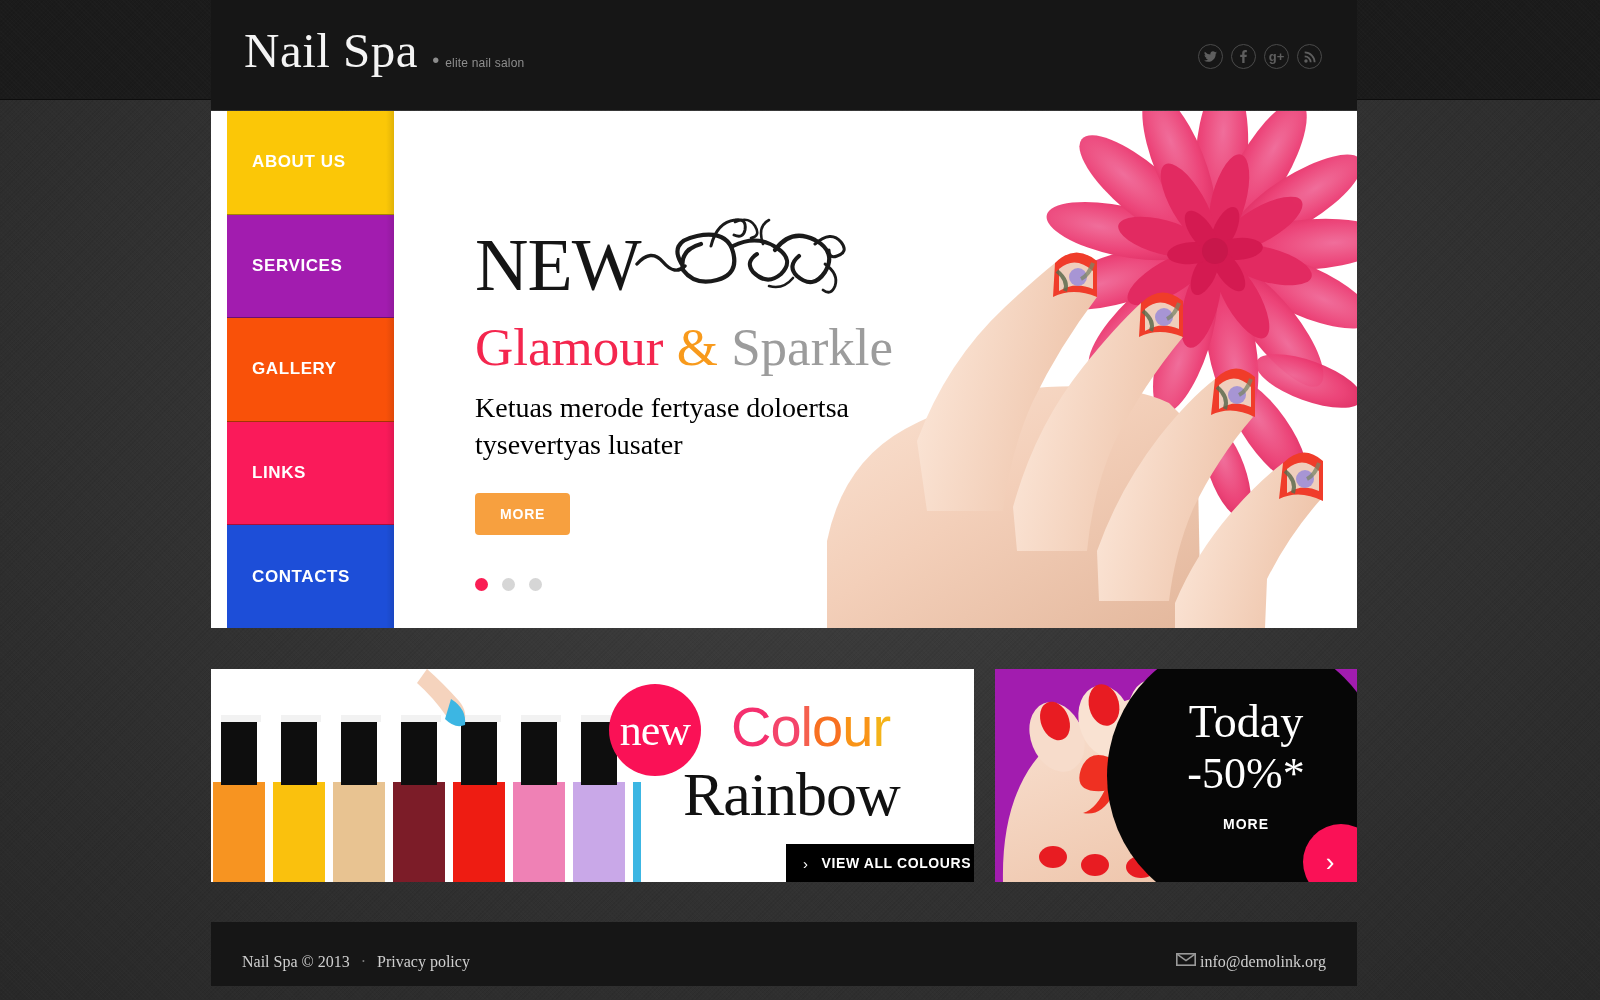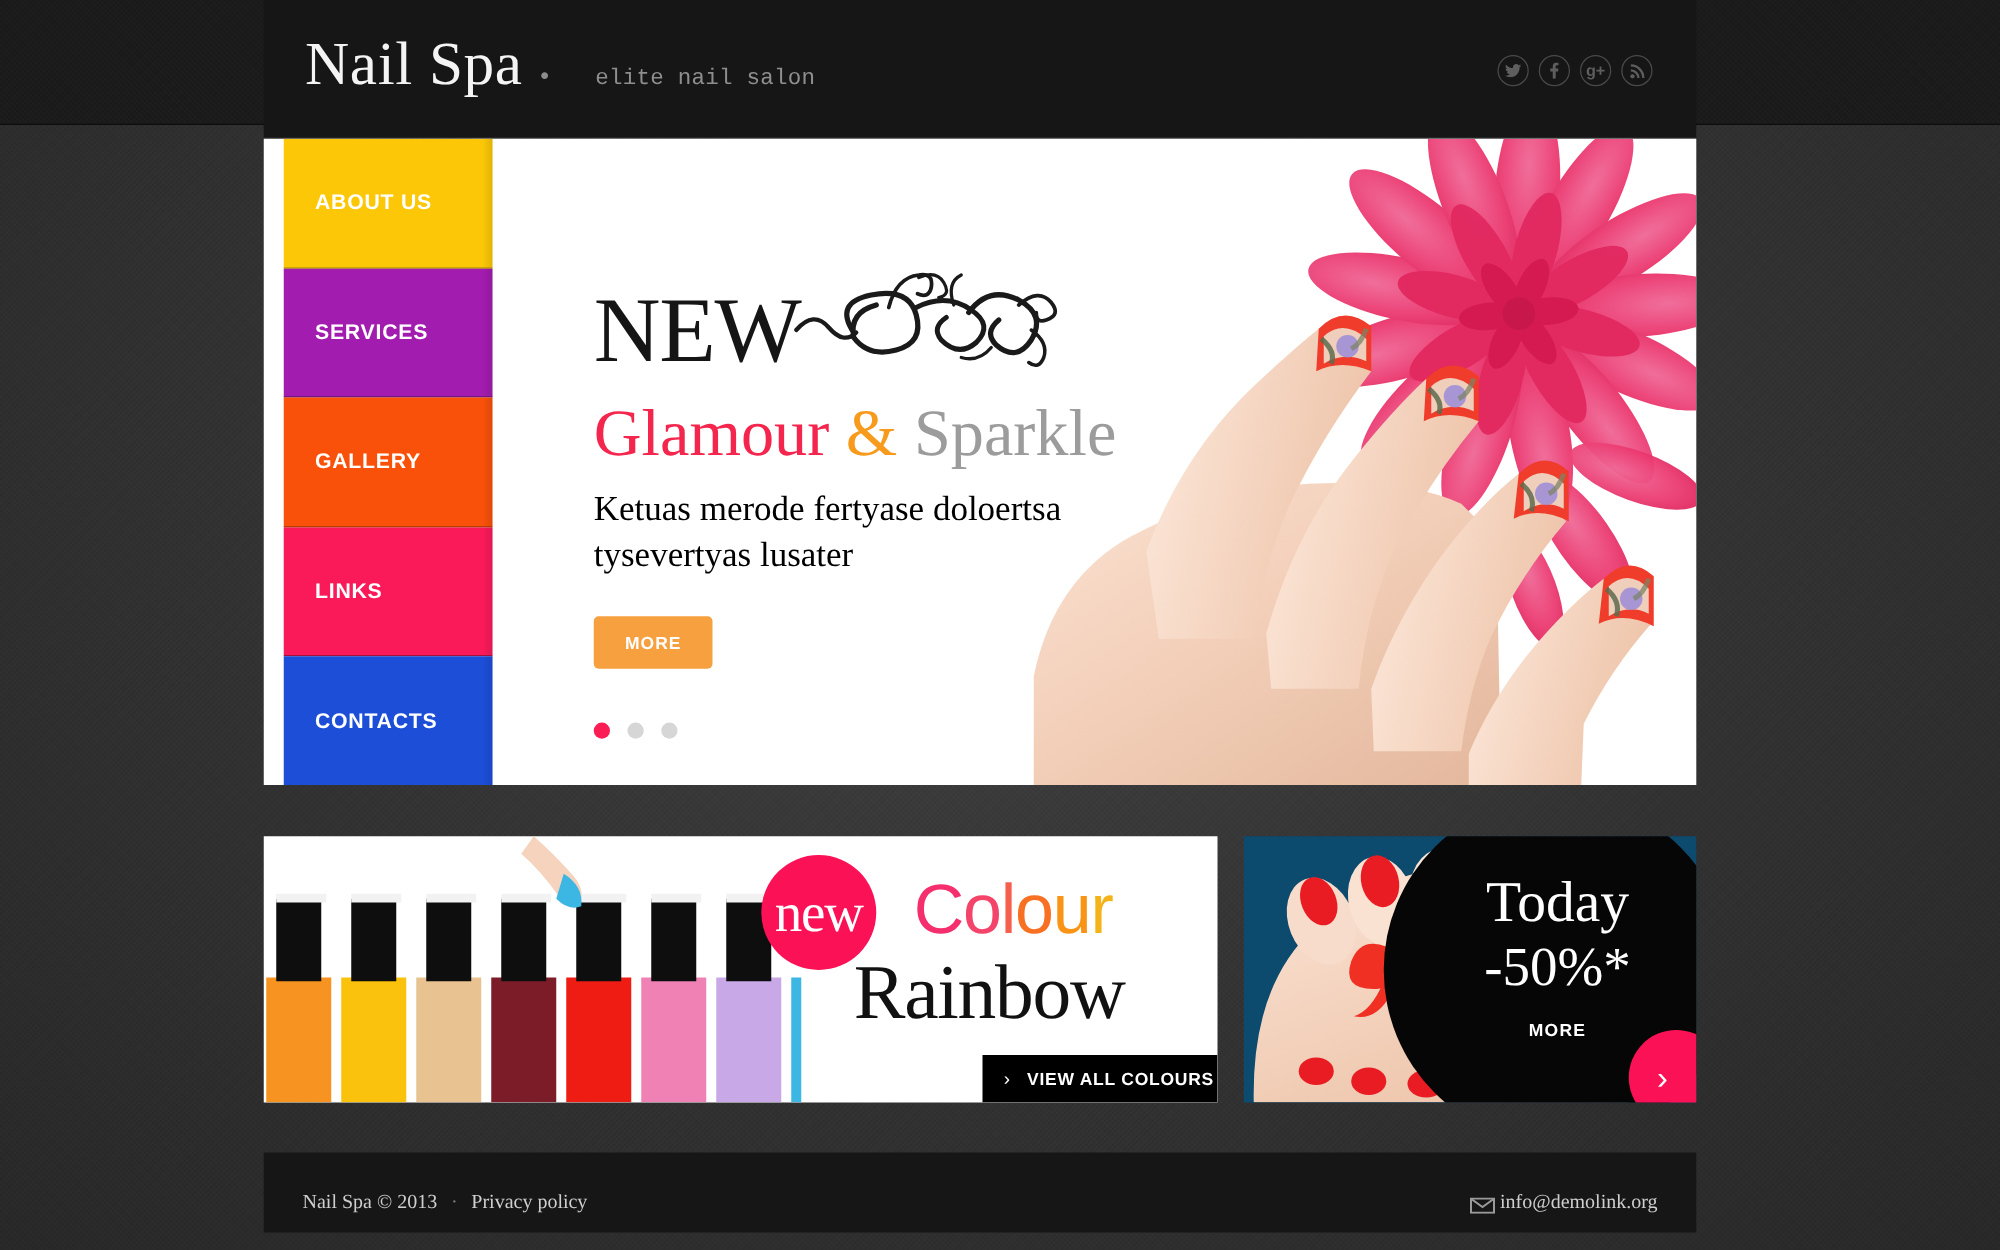--- a/index.html
+++ b/index.html
@@ -27,22 +27,22 @@
     position:absolute; left:211px; top:0; width:1146px; height:110px;
     background:#161616;
   }
   .logo-wrap{ position:absolute; left:33px; top:26px; display:flex; align-items:baseline; }
   .logo{
     font-family:"Liberation Serif", serif;
     font-size:49px; color:#f4f4f4; letter-spacing:.5px; line-height:1;
   }
   .logo-dot{ color:#8c8c8c; font-size:20px; margin:0 6px 0 14px; }
   .logo-tag{
-    font-family:Liberation Mono, monospace;
-    font-size:18px; color:#8e8e8e; letter-spacing:.2px;margin-left:31px;
+    font-family:Liberation Sans, sans-serif;
+    font-size:12px; color:#8e8e8e; letter-spacing:.2px;
   }
 
   .social{ position:absolute; right:35px; top:44px; display:flex; gap:8px; }
   .soc{
     width:25px; height:25px; border-radius:50%;
     border:1px solid #4a4a4a; color:#5e5e5e;
     display:flex; align-items:center; justify-content:center;
     font-size:13px; font-weight:bold; cursor:pointer;
     font-family:"Liberation Sans", sans-serif;
   }
@@ -109,21 +109,21 @@
   
   .art{ position:absolute; right:0; top:0; width:560px; height:517px; }
 
   
   .banner-left{
     position:absolute; left:211px; top:669px; width:763px; height:213px;
     background:#fff; overflow:hidden;
   }
   .banner-right{
     position:absolute; left:995px; top:669px; width:362px; height:213px;
-    background:#0c4a6e; overflow:hidden;
+    background:#a21caf; overflow:hidden;
   }
   .new-badge{
     position:absolute; left:398px; top:15px; width:92px; height:92px;
     border-radius:50%; background:#fa1156;
     display:flex; align-items:center; justify-content:center;
     color:#fff; font-size:44px; font-family:"Liberation Serif", serif;
     letter-spacing:-1px;
   }
   .colour-word{
     position:absolute; left:520px; top:25px;
@@ -167,21 +167,21 @@
     position:absolute; left:211px; top:922px; width:1146px; height:64px;
     background:#161616;
   }
   .footer-left{
     position:absolute; left:31px; top:31px;
     font-family:"Liberation Serif", serif; font-size:16px; color:#cfcfcf;
   }
   .footer-left .sep{ color:#7b7b7b; margin:0 7px; }
   .footer-left a{ color:#cfcfcf; text-decoration:none; cursor:pointer; }
   .footer-right{
-    position:absolute; right:31px; top:31px; display:flex; align-items:flex-end; gap:4px;
+    position:absolute; right:31px; top:31px; display:flex; align-items:flex-start; gap:4px;
     font-family:"Liberation Serif", serif; font-size:16px; color:#cfcfcf;
   }
 </style>
 </head>
 <body>
 
 <div class="header-band">
   <div class="header-inner">
 
     <div class="logo-wrap">

